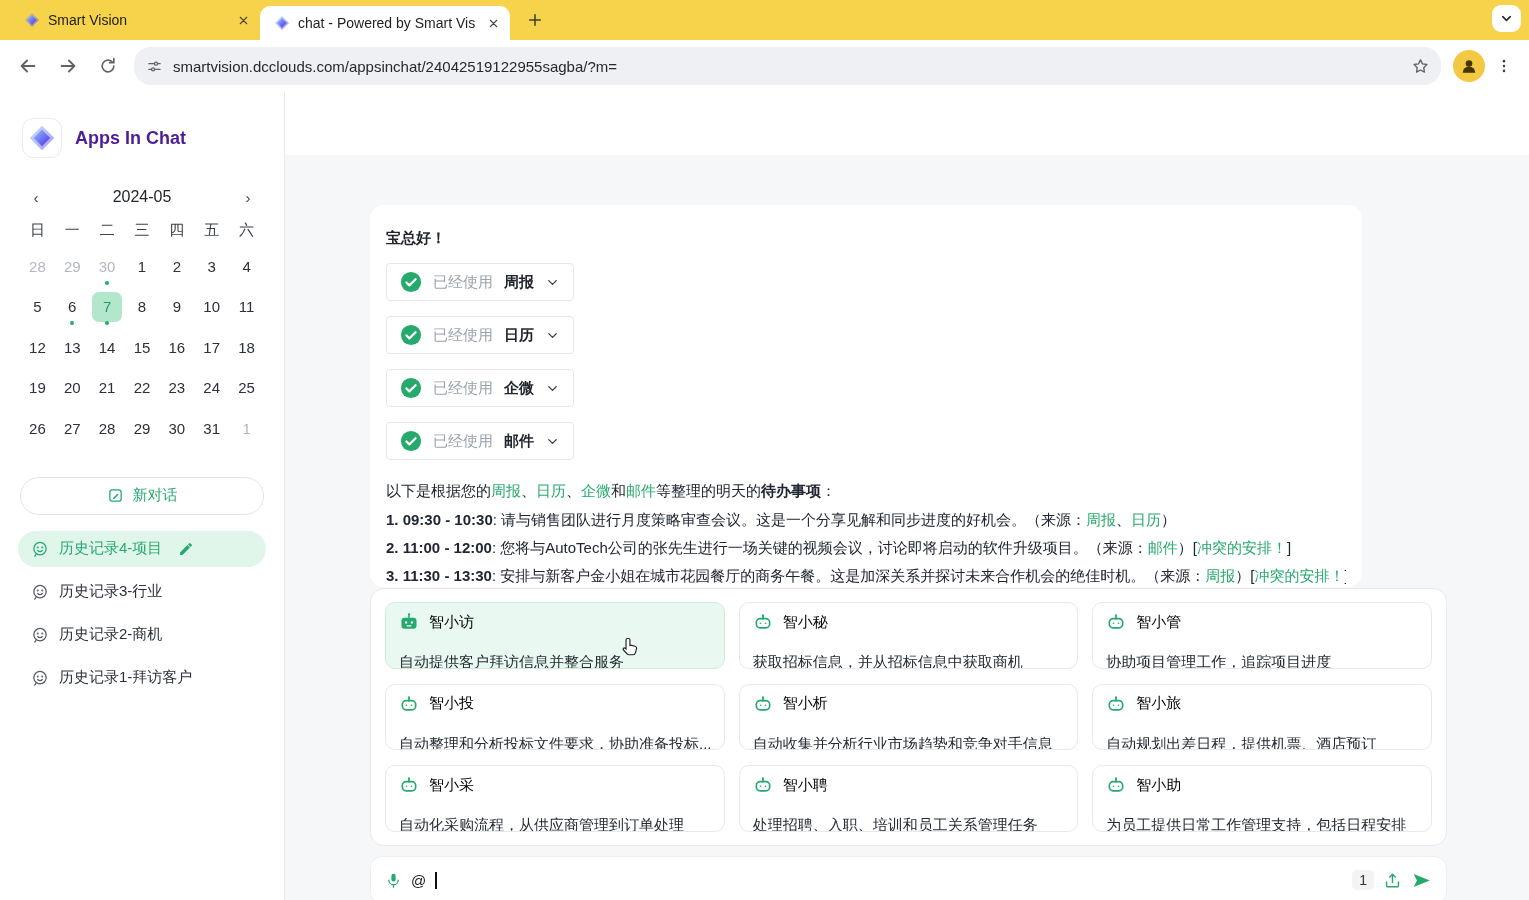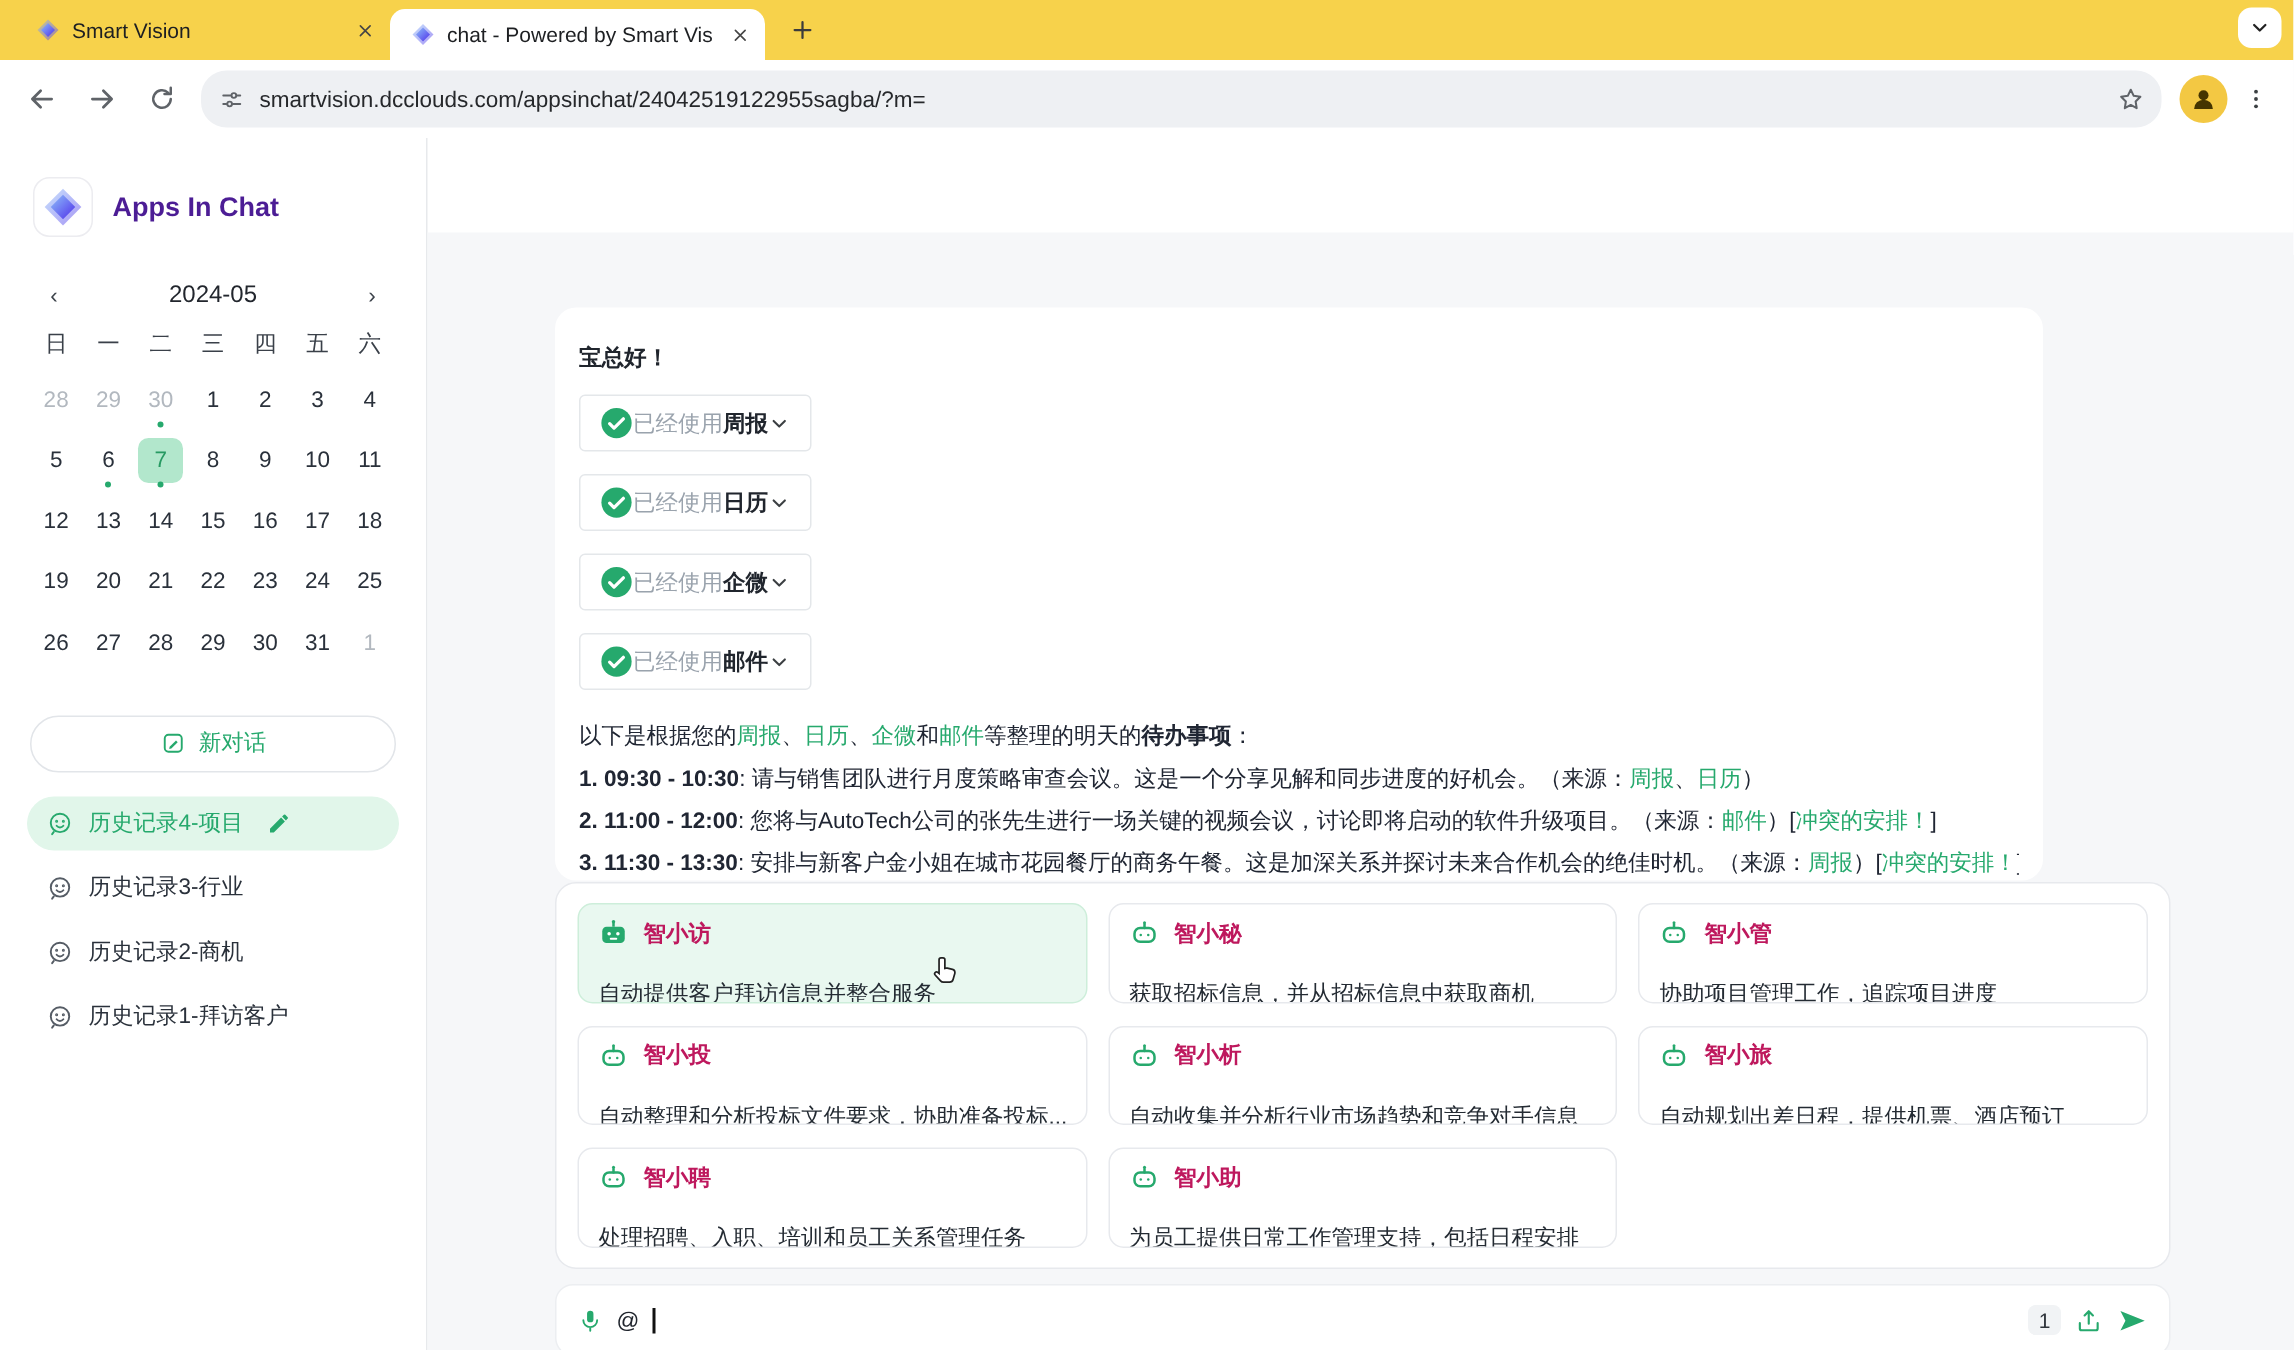--- a/index.html
+++ b/index.html
@@ -50,35 +50,35 @@
   .pedit { display:flex; margin-left:6px; }
 
   
   .main-bg { position:absolute; left:285px; top:155px; right:0; bottom:0; background:#f6f7f9; }
   .main-header { position:absolute; left:285px; top:92px; right:0; height:63px; background:#fafbfc; border-bottom:1px solid #e6e8eb; display:flex; align-items:center; padding-left:25px; }
   .ws-title { font-size:17px; font-weight:700; color:#1f2430; }
 
   .msg-card { position:absolute; left:370px; top:205px; width:992px; height:382px; background:#fff; border-radius:14px; padding:24px 16px 0; }
   .greeting { font-size:15px; font-weight:700; color:#20252d; }
   .pill-row { margin-top:15px; }
-  .pill { display:inline-flex; align-items:center; height:38px; padding:0 13px; border:1px solid #e4e7ea; border-radius:4px; background:#fff; cursor:pointer; }
+  .pill { display:inline-flex; align-items:center; gap:11px; height:38px; padding:0 13px; border:1px solid #e4e7ea; border-radius:4px; background:#fff; cursor:pointer; }
   .pill-used { color:#9aa3ad; font-size:15px; }
   .pill-name { font-weight:700; color:#20252d; font-size:15px; }
   .rich-line { margin-top:20px; font-size:15px; color:#202633; line-height:22px; }
   .todo-line { font-size:15px; color:#202633; line-height:28px; white-space:nowrap; overflow:hidden; }
   .todo-list { margin-top:4px; }
   .tg { color:#26a96d; }
   .tb { font-weight:700; }
 
   .agents-panel { position:absolute; left:370px; top:588px; width:1077px; height:258px; background:#fff; border:1px solid #e7e9ed; border-radius:14px; padding:13px 14px; display:grid; grid-template-columns:repeat(3,1fr); gap:15px 14px; }
   .agent-card { border:1px solid #e7e9ed; border-radius:10px; padding:9px 13px; background:#fff; cursor:pointer; overflow:hidden; }
   .agent-card.active { background:#e9f8f0; border-color:#cdeeda; }
   .agent-head { display:flex; align-items:center; gap:10px; }
   .agent-icon { display:flex; }
-  .agent-name { font-weight:700; font-size:15px; color:#be185d; }
+  .agent-name { font-weight:400; font-size:15px; color:#000000; }
   .agent-desc { margin-top:21px; font-size:15px; color:#242b33; white-space:nowrap; overflow:hidden; }
 
   .input-bar { position:absolute; left:370px; top:856px; width:1077px; height:48px; background:#fff; border:1px solid #eceef1; border-radius:12px; display:flex; align-items:center; padding:0 14px; gap:9px; }
   .at-text { font-size:15px; color:#20252d; }
   .caret { width:1.5px; height:17px; background:#111; }
   .count-badge { margin-left:auto; background:#f1f3f5; border-radius:5px; padding:2px 7px; font-size:14px; color:#30353c; }
   .ibtn { display:flex; align-items:center; justify-content:center; cursor:pointer; }
 
   .cursor { position:absolute; left:620px; top:636px; pointer-events:none; }
 </style>
@@ -577,20 +577,37 @@
             <svg viewBox="0 0 24 24" width="20" height="20">
               <g fill="none" stroke="#26a96d" stroke-width="2" stroke-linecap="round">
                 <rect x="4" y="8" width="16" height="11" rx="4.5"></rect>
                 <path d="M12 8V5.2"></path>
                 <circle cx="12" cy="3.8" r="1.2" fill="#26a96d" stroke="none"></circle>
                 <circle cx="9" cy="13.5" r="1" fill="#26a96d" stroke="none"></circle>
                 <circle cx="15" cy="13.5" r="1" fill="#26a96d" stroke="none"></circle>
               </g>
             </svg>
           </span>
+          <span class="agent-name">智小采</span>
+        </div>
+        <div class="agent-desc">自动化采购流程，从供应商管理到订单处理</div>
+      </div>
+      <div class="agent-card">
+        <div class="agent-head">
+          <span class="agent-icon">
+            <svg viewBox="0 0 24 24" width="20" height="20">
+              <g fill="none" stroke="#26a96d" stroke-width="2" stroke-linecap="round">
+                <rect x="4" y="8" width="16" height="11" rx="4.5"></rect>
+                <path d="M12 8V5.2"></path>
+                <circle cx="12" cy="3.8" r="1.2" fill="#26a96d" stroke="none"></circle>
+                <circle cx="9" cy="13.5" r="1" fill="#26a96d" stroke="none"></circle>
+                <circle cx="15" cy="13.5" r="1" fill="#26a96d" stroke="none"></circle>
+              </g>
+            </svg>
+          </span>
           <span class="agent-name">智小聘</span>
         </div>
         <div class="agent-desc">处理招聘、入职、培训和员工关系管理任务</div>
       </div>
       <div class="agent-card">
         <div class="agent-head">
           <span class="agent-icon">
             <svg viewBox="0 0 24 24" width="20" height="20">
               <g fill="none" stroke="#26a96d" stroke-width="2" stroke-linecap="round">
                 <rect x="4" y="8" width="16" height="11" rx="4.5"></rect>

